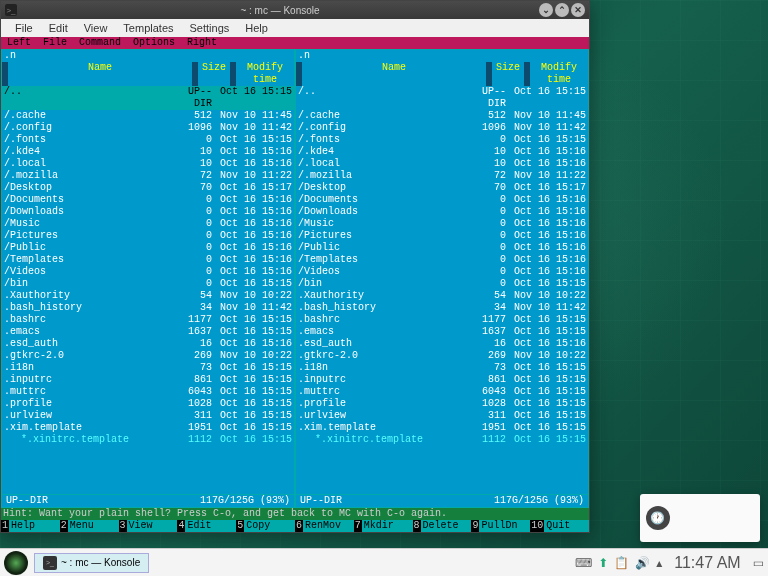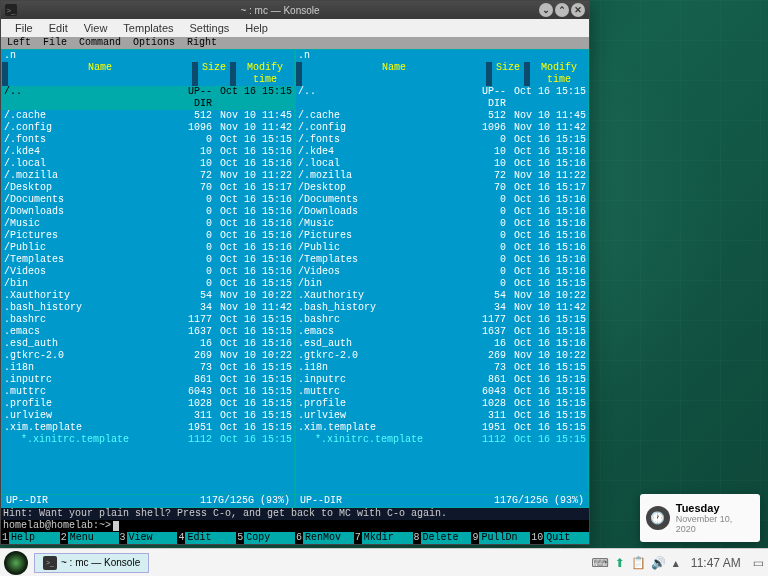--- a/index.html
+++ b/index.html
@@ -10,60 +10,60 @@
 .window { position: absolute; top: 0; left: 0; width: 590px; background: #333; border: 1px solid #444; box-shadow: 0 4px 20px rgba(0,0,0,0.4); }
 .titlebar { height: 18px; background: linear-gradient(#4a4a4a, #383838); display: flex; align-items: center; padding: 0 4px; color: #ccc; font-size: 10px; }
 .titlebar .icon-app { width: 12px; height: 12px; background: #222; border-radius: 2px; margin-right: 4px; display: flex; align-items: center; justify-content: center; color: #888; font-size: 8px; }
 .titlebar .title { flex: 1; text-align: center; }
 .titlebar .win-btns { display: flex; gap: 2px; }
 .win-btn { width: 14px; height: 14px; display: flex; align-items: center; justify-content: center; color: #333; background: #bbb; border-radius: 50%; font-size: 9px; font-weight: bold; cursor: pointer; }
 .menubar { height: 18px; background: #f0f0f0; display: flex; padding: 0 6px; font-size: 11px; color: #333; align-items: center; }
 .menubar div { padding: 2px 8px; cursor: pointer; }
 
 .terminal { background: #000; font-family: "Courier New", monospace; font-size: 10px; line-height: 12px; color: #ddd; padding: 0; }
-.mc-menu { background: #a3a3a3; color: #000; display: flex; height: 12px; }
+.mc-menu { background: #be185d; color: #000; display: flex; height: 12px; }
 .mc-menu div { padding: 0 6px; }
 .panels { display: flex; }
 .panel { flex: 1; background: #0099cc; border: 1px solid #00aaaa; }
 .panel-header { display: flex; background: #0099cc; color: #fff; }
 .panel-header .hcol { text-align: center; color: #ffff00; border-left: 6px solid #0c4a6e; padding: 0 2px; }
 .hname { flex: 1; }
 .hsize { width: 38px; }
 .hdate { width: 64px; }
 .panel-rows { }
 .prow { display: flex; color: #fff; padding: 0 2px; }
 .prow.sel { background: #00aaaa; color: #000; }
 .prow.hl { color: #55ffff; padding-left: 19px; }
 .prow .pname { flex: 1; white-space: nowrap; overflow: hidden; }
 .prow .psize { width: 38px; text-align: right; }
 .prow .pdate { width: 80px; text-align: right; padding-left: 2px; }
 .panel-nav { background: #0099cc; color: #fff; padding: 0 2px; height: 12px; }
 .panel-status { display: flex; justify-content: space-between; background: #0099cc; color: #fff; padding: 0 4px; border-top: 1px solid #00aaaa; }
 .panel-gap { background: #0099cc; height: 48px; }
 
-.hint { background: #0f172a; color: #ccc; padding: 0 2px; }
+.hint { background: #15803d; color: #ccc; padding: 0 2px; }
 .prompt { background: #000; color: #ccc; padding: 0 2px; display: flex; align-items: center; }
 .cursor { display: inline-block; width: 6px; height: 10px; background: #ccc; margin-left: 2px; }
 .fkeys { display: flex; background: #000; height: 12px; }
 .fkey { flex: 1; display: flex; }
 .fkey .num { color: #ccc; background: #000; padding: 0 1px; }
 .fkey .lbl { flex: 1; background: #00aaaa; color: #000; padding: 0 2px; }
 
 .notification { position: absolute; right: 8px; bottom: 34px; width: 120px; height: 48px; background: #fafafa; box-shadow: 0 2px 8px rgba(0,0,0,0.3); border-radius: 3px; display: flex; align-items: center; padding: 6px; gap: 6px; }
 .notification .clock-icon { width: 24px; height: 24px; border-radius: 50%; background: #444; display: flex; align-items: center; justify-content: center; color: #fff; font-size: 12px; }
 .notification .texts .day { font-weight: bold; font-size: 11px; }
 .notification .texts .date { font-size: 9px; color: #888; }
 
 .taskbar { position: absolute; bottom: 0; left: 0; right: 0; height: 28px; background: #f4f4f4; border-top: 1px solid #ccc; display: flex; align-items: center; padding: 0 4px; }
 .start-btn { width: 24px; height: 24px; background: radial-gradient(circle, #5a5 0%, #121 60%); border-radius: 50%; margin-right: 6px; cursor: pointer; }
 .task-item { display: flex; align-items: center; background: #d4eef2; border: 1px solid #aad; padding: 2px 8px; font-size: 10px; gap: 4px; cursor: pointer; }
 .task-item .ticon { width: 14px; height: 14px; background: #333; border-radius: 2px; display: flex; align-items: center; justify-content: center; color: #aaa; font-size: 7px; }
 .tray { margin-left: auto; display: flex; align-items: center; gap: 6px; font-size: 10px; color: #555; }
 .tray .ticon { font-size: 12px; cursor: pointer; }
-.clock { font-size: 12px; font-weight: 500; padding: 0 6px; }
+.clock { font-size: 16px; font-weight: 500; padding: 0 6px; }
 </style>
 </head>
 <body>
 
 <div class="desktop-bg"></div>
 
 <div class="window">
   <div class="titlebar">
     <div class="icon-app">&gt;_</div>
     <div class="title">~ : mc — Konsole</div>
@@ -406,24 +406,20 @@
             </div>
           </div>
         <div class="panel-gap"></div>
         <div class="panel-status">
           <span>UP--DIR</span>
           <span>117G/125G (93%)</span>
         </div>
       </div>
     </div>
     <div class="hint">Hint: Want your plain shell? Press C-o, and get back to MC with C-o again.</div>
-    <div class="prompt">
-      <span>homelab@homelab:~&gt; </span>
-      <span class="cursor"></span>
-    </div>
     <div class="fkeys" id="fkeys">
         <div class="fkey">
           <span class="num">1</span>
           <span class="lbl">Help</span>
         </div>
         <div class="fkey">
           <span class="num">2</span>
           <span class="lbl">Menu</span>
         </div>
         <div class="fkey">
@@ -457,24 +453,20 @@
         <div class="fkey">
           <span class="num">10</span>
           <span class="lbl">Quit</span>
         </div>
       </div>
   </div>
 </div>
 
 <div class="notification">
   <div class="clock-icon">🕐</div>
-  <div class="texts">
-    <div class="day">Tuesday</div>
-    <div class="date">November 10, 2020</div>
-  </div>
 </div>
 
 <div class="taskbar">
   <div class="start-btn"></div>
   <div class="task-item">
     <div class="ticon">&gt;_</div>
     <span>~ : mc — Konsole</span>
   </div>
   <div class="tray">
     <span class="ticon">⌨</span>

